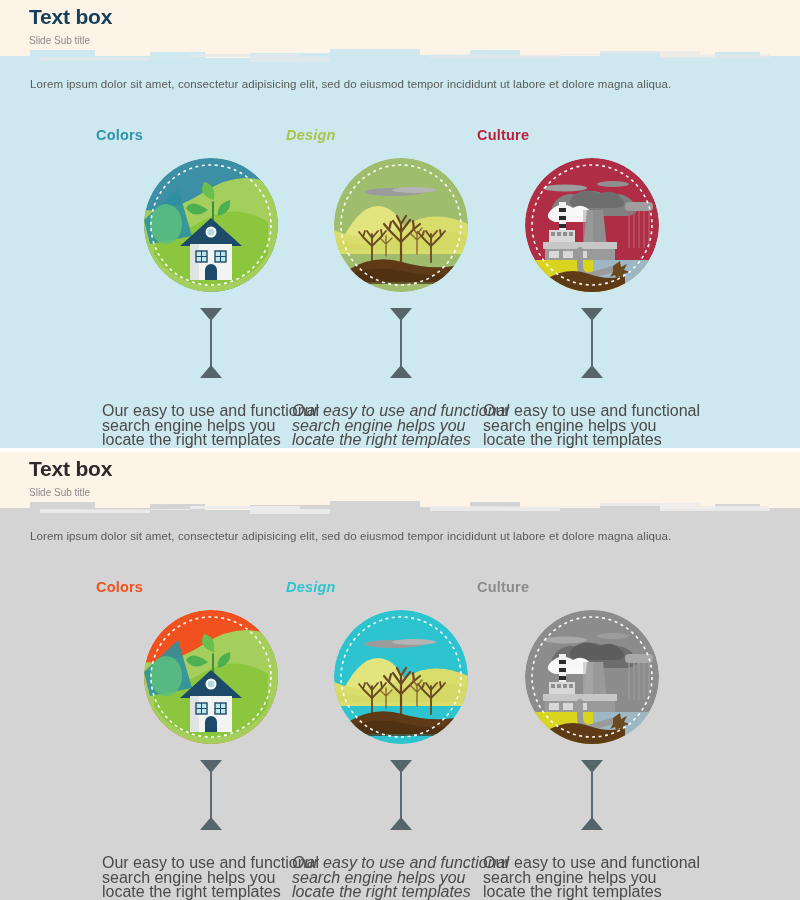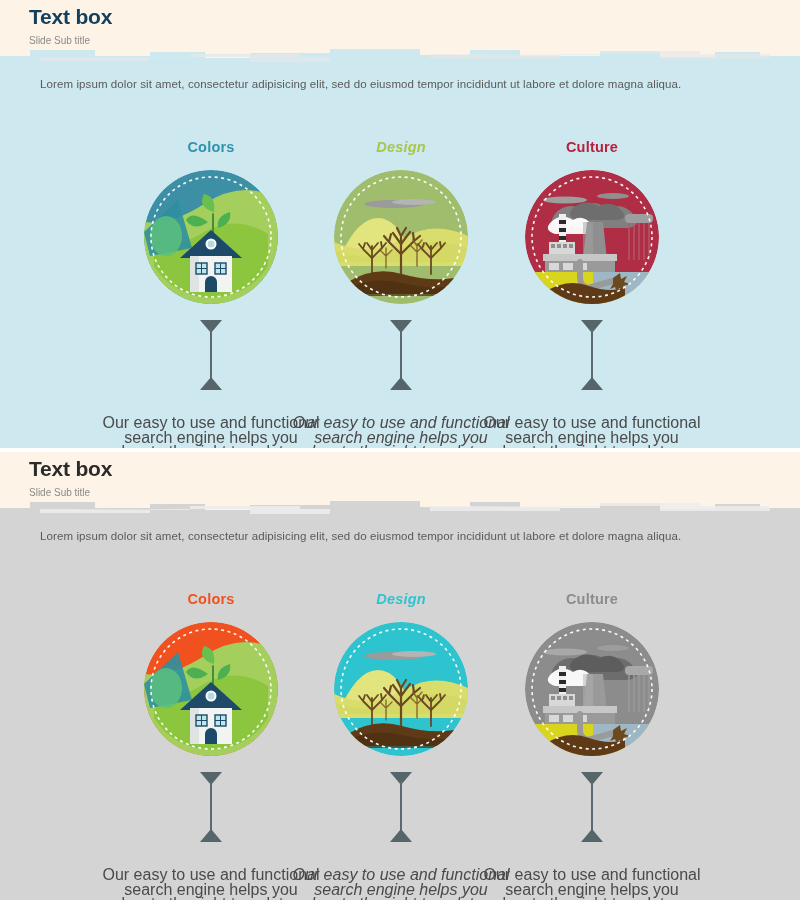--- a/index.html
+++ b/index.html
@@ -28,27 +28,27 @@
     font-size:21px;font-weight:bold;letter-spacing:-0.2px;
     white-space:nowrap;
   }
   .p1 .slide-title{color:#14405e;}
   .p2 .slide-title{color:#2b2b2b;}
   .slide-sub{
     position:absolute;left:29px;top:35px;
     font-size:10px;color:#8b8b8b;white-space:nowrap;
   }
   .lead{
-    position:absolute;left:40px;top:78px;width:740px;
+    position:absolute;left:30px;top:78px;width:740px;
     font-size:11.5px;color:#5a5a5a;letter-spacing:.1px;white-space:nowrap;
   }
 
   
   .cols{position:absolute;left:0;top:125px;width:800px;height:310px;}
-  .col{position:absolute;top:12px;width:230px;text-align:center;}
+  .col{position:absolute;top:0;width:230px;}
   .col.c0{left:96px;}
   .col.c1{left:286px;font-style:italic;}
   .col.c2{left:477px;}
 
   .col-title{font-size:14.5px;font-weight:bold;letter-spacing:.2px;height:20px;line-height:20px;}
 
   .badge-wrap{position:relative;width:134px;height:134px;margin:13px auto 0;}
   .badge{width:134px;height:134px;border-radius:50%;overflow:hidden;position:relative;}
   .badge svg{display:block;width:134px;height:134px;}
 

